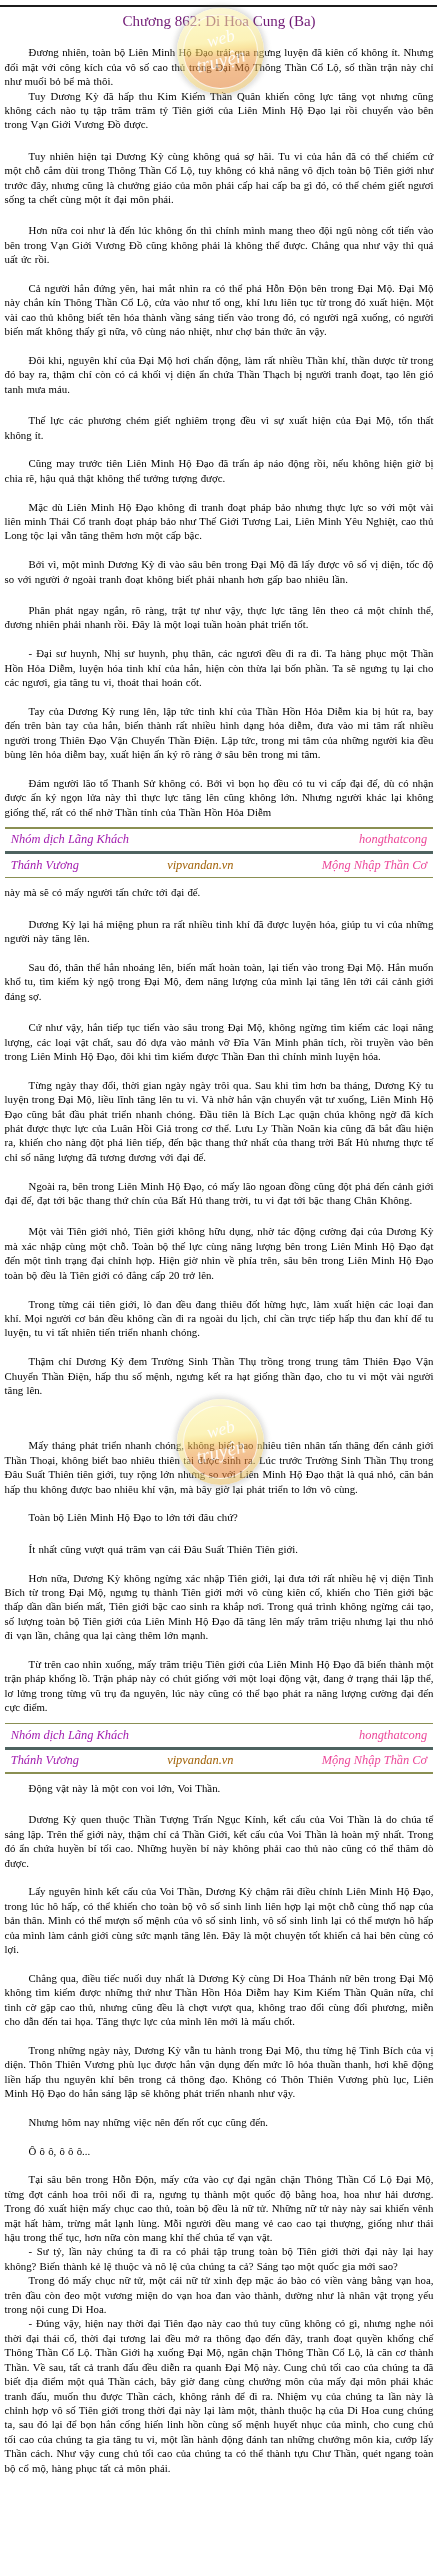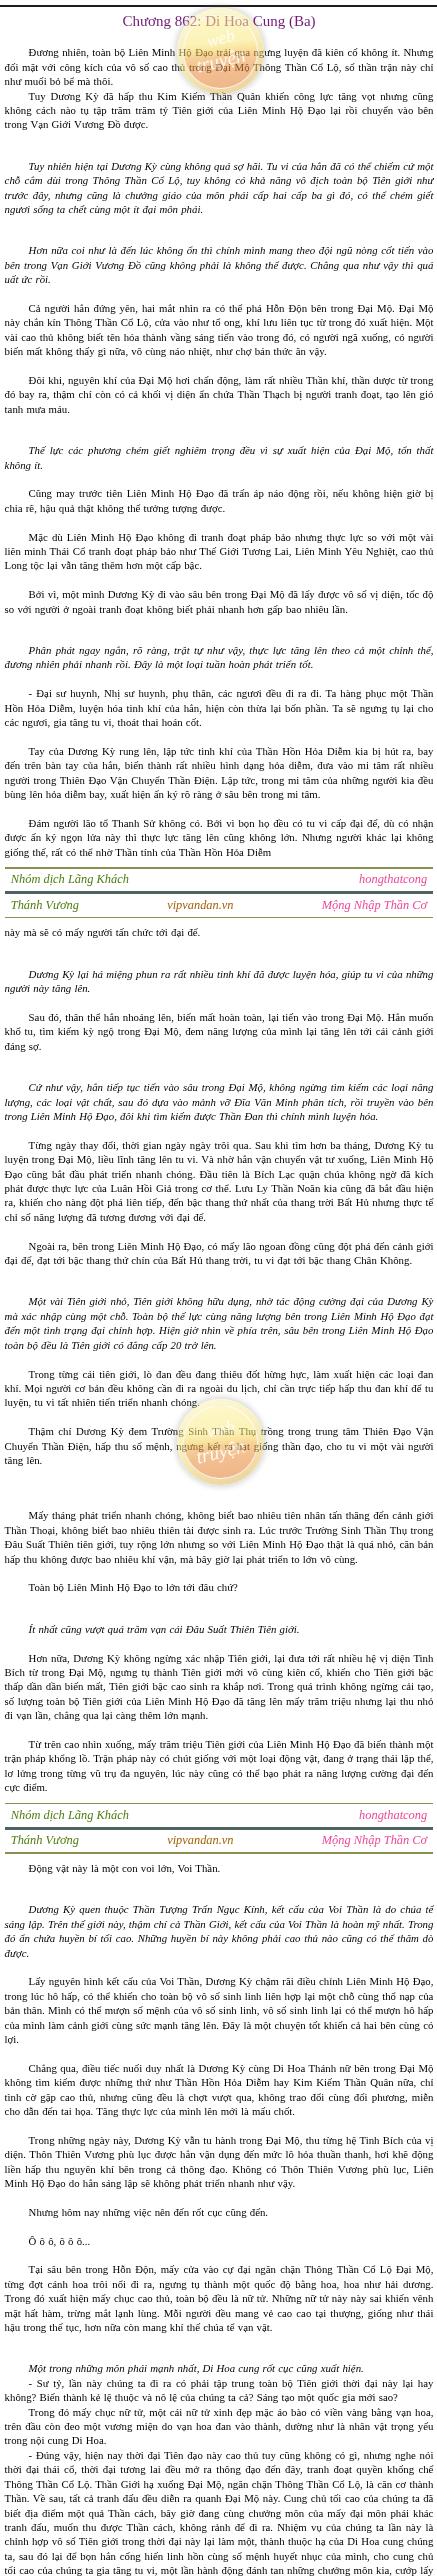--- a/index.html
+++ b/index.html
@@ -13,34 +13,34 @@
   .article{position:relative;padding:13.4px 4.6px 0 4.6px;z-index:1;}
   h1.chapter-title{
     margin:0 0 12.4px 0;text-align:center;font-weight:normal;
     font-size:15px;line-height:17.5px;color:#701a75;
   }
   .para{
     margin:14.4px 0 0 0;font-size:10.8px;line-height:14.4px;
     text-align:justify;text-indent:24px;word-spacing:0.5px;
   }
   .para.g-first{margin-top:0;}
-  .para.g-big{margin-top:27px;font-style:italic;}
+  .para.g-big{margin-top:17px;}
   .para.g-xbig{margin-top:41px;}
   .para.g-none{margin-top:0;}
   .para.g-ac{margin-top:7.2px;}
   .para.noindent{text-indent:0;}
   
   .credits{margin:8.2px 0 4.1px 0;}
   .credits .rule-thin{height:1.5px;background:#8a8f52;}
   .credits .rule-thick{height:2.6px;background:#4e6360;}
   .credit-row{
     display:flex;justify-content:space-between;align-items:center;
     padding:3.6px 6.2px;font-style:italic;font-size:12.4px;line-height:15.5px;
   }
-  .c-green{color:#4d7c0f;}
+  .c-green{color:#a21caf;}
   .c-orange{color:#ec4899;}
   .c-gray{color:#a16207;}
   
   .coin{
     position:absolute;left:177px;width:87px;height:86px;
     border-radius:50%;z-index:3;pointer-events:none;opacity:.55;
     background:linear-gradient(160deg,#fdf6c0 0%,#f3e48c 45%,#e8c766 70%,#dca94e 100%);
     box-shadow:0 0 5.2px 2.6px rgba(120,120,115,.45);
   }
   .coin-inner{
@@ -123,21 +123,20 @@
     <div class="rule-thin"></div>
   </div>
 <p class="para g-ac">Động vật này là một con voi lớn, Voi Thần.</p>
       <p class="para g-big">Dương Kỳ quen thuộc Thần Tượng Trấn Ngục Kính, kết cấu của Voi Thần là do chúa tể sáng lập. Trên thế giới này, thậm chí cả Thần Giới, kết cấu của Voi Thần là hoàn mỹ nhất. Trong đó ẩn chứa huyền bí tối cao. Những huyền bí này không phải cao thủ nào cũng có thể thăm dò được.</p>
       <p class="para g-n">Lấy nguyên hình kết cấu của Voi Thần, Dương Kỳ chậm rãi điều chỉnh Liên Minh Hộ Đạo, trong lúc hô hấp, có thể khiến cho toàn bộ vô số sinh linh liên hợp lại một chỗ cùng thổ nạp của bản thân. Mình có thể mượn số mệnh của vô số sinh linh, vô số sinh linh lại có thể mượn hô hấp của mình làm cảnh giới cùng sức mạnh tăng lên. Đây là một chuyện tốt khiến cả hai bên cùng có lợi.</p>
       <p class="para g-n">Chẳng qua, điều tiếc nuối duy nhất là Dương Kỳ cùng Di Hoa Thánh nữ bên trong Đại Mộ không tìm kiếm được những thứ như Thần Hồn Hỏa Diễm hay Kim Kiếm Thần Quân nữa, chỉ tình cờ gặp cao thủ, nhưng cũng đều là chợt vượt qua, không trao đổi cùng đối phương, miễn cho dẫn đến tai họa. Tăng thực lực của mình lên mới là mấu chốt.</p>
       <p class="para g-n">Trong những ngày này, Dương Kỳ vẫn tu hành trong Đại Mộ, thu từng hệ Tinh Bích của vị diện. Thôn Thiên Vương phù lục được hắn vận dụng đến mức lô hỏa thuần thanh, hơi khẽ động liền hấp thu nguyên khí bên trong cả thông đạo. Không có Thôn Thiên Vương phù lục, Liên Minh Hộ Đạo do hắn sáng lập sẽ không phát triển nhanh như vậy.</p>
       <p class="para g-n">Nhưng hôm nay những việc nên đến rốt cục cũng đến.</p>
       <p class="para g-n">Ô ô ô, ô ô ô...</p>
       <p class="para g-n">Tại sâu bên trong Hỗn Độn, mấy cửa vào cự đại ngăn chặn Thông Thần Cổ Lộ Đại Mộ, từng đợt cánh hoa trôi nổi đi ra, ngưng tụ thành một quốc độ bằng hoa, hoa như hải dương. Trong đó xuất hiện mấy chục cao thủ, toàn bộ đều là nữ tử. Những nữ tử này này sai khiến vênh mặt hất hàm, trừng mắt lạnh lùng. Mỗi người đều mang vẻ cao cao tại thượng, giống như thái hậu trong thế tục, hơn nữa còn mang khí thế chúa tể vạn vật.</p>
-      <p class="para g-big">Một trong những môn phái mạnh nhất, Di Hoa cung rốt cục cũng xuất hiện.</p>
       <p class="para g-none">- Sư tỷ, lần này chúng ta đi ra có phải tập trung toàn bộ Tiên giới thời đại này lại hay không? Biến thành kẻ lệ thuộc và nô lệ của chúng ta cả? Sáng tạo một quốc gia mới sao?</p>
       <p class="para g-none">Trong đó mấy chục nữ tử, một cái nữ tử xinh đẹp mặc áo bào có viền vàng bằng vạn hoa, trên đầu còn đeo một vương miện do vạn hoa đan vào thành, dường như là nhân vật trọng yếu trong nội cung Di Hoa.</p>
       <p class="para g-none">- Đúng vậy, hiện nay thời đại Tiên đạo này cao thủ tuy cũng không có gì, nhưng nghe nói thời đại thái cổ, thời đại tương lai đều mở ra thông đạo đến đây, tranh đoạt quyền khống chế Thông Thần Cổ Lộ. Thần Giới hạ xuống Đại Mộ, ngăn chặn Thông Thần Cổ Lộ, là căn cơ thành Thần. Về sau, tất cả tranh đấu đều diễn ra quanh Đại Mộ này. Cung chủ tối cao của chúng ta đã biết địa điểm một quả Thần cách, bây giờ đang cùng chưởng môn của mấy đại môn phái khác tranh đấu, muốn thu được Thần cách, không rảnh để đi ra. Nhiệm vụ của chúng ta lần này là chỉnh hợp vô số Tiên giới trong thời đại này lại làm một, thành thuộc hạ của Di Hoa cung chúng ta, sau đó lại để bọn hắn cống hiến linh hồn cùng số mệnh huyết nhục của mình, cho cung chủ tối cao của chúng ta gia tăng tu vi, một lần hành động đánh tan những chưởng môn kia, cướp lấy Thần cách. Như vậy cung chủ tối cao của chúng ta có thể thành tựu Chư Thần, quét ngang toàn bộ cổ mộ, hàng phục tất cả môn phái.</p>
     </div>
 </div>
 
 <div class="coin coin-1">
   <div class="coin-inner">
     <span class="coin-word coin-w1">web</span>
     <span class="coin-word coin-w2">truyện</span>

